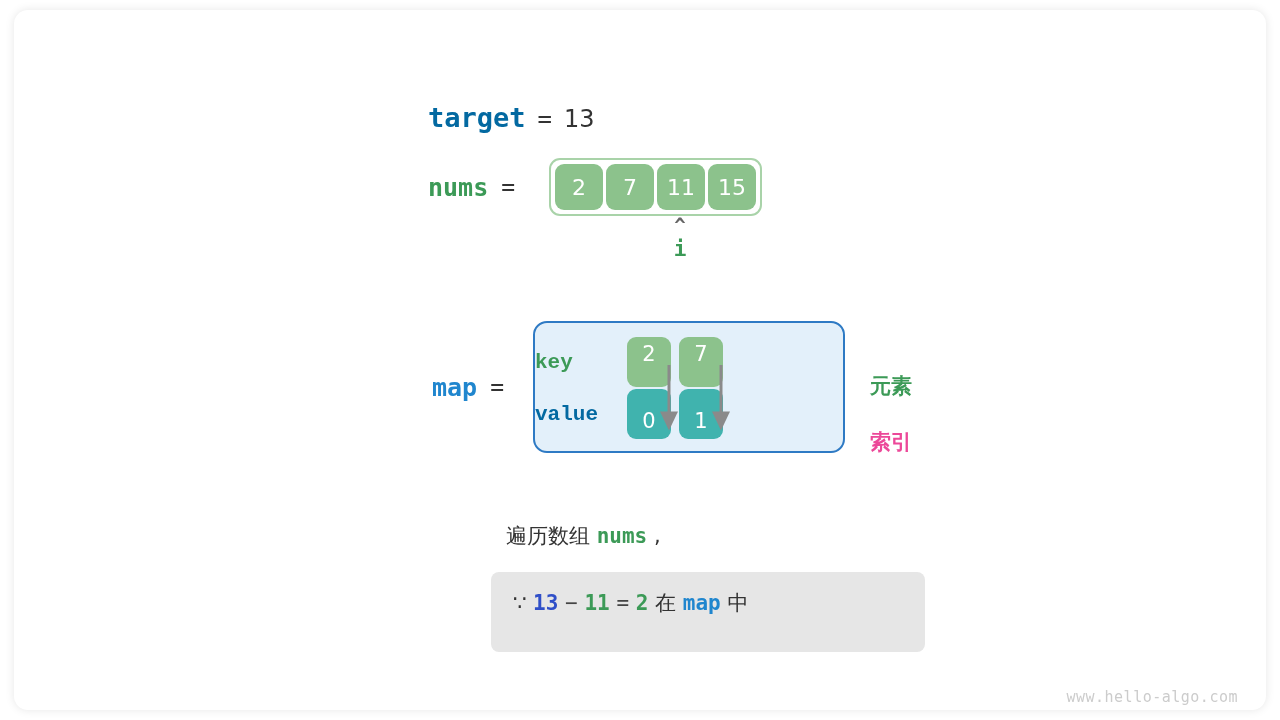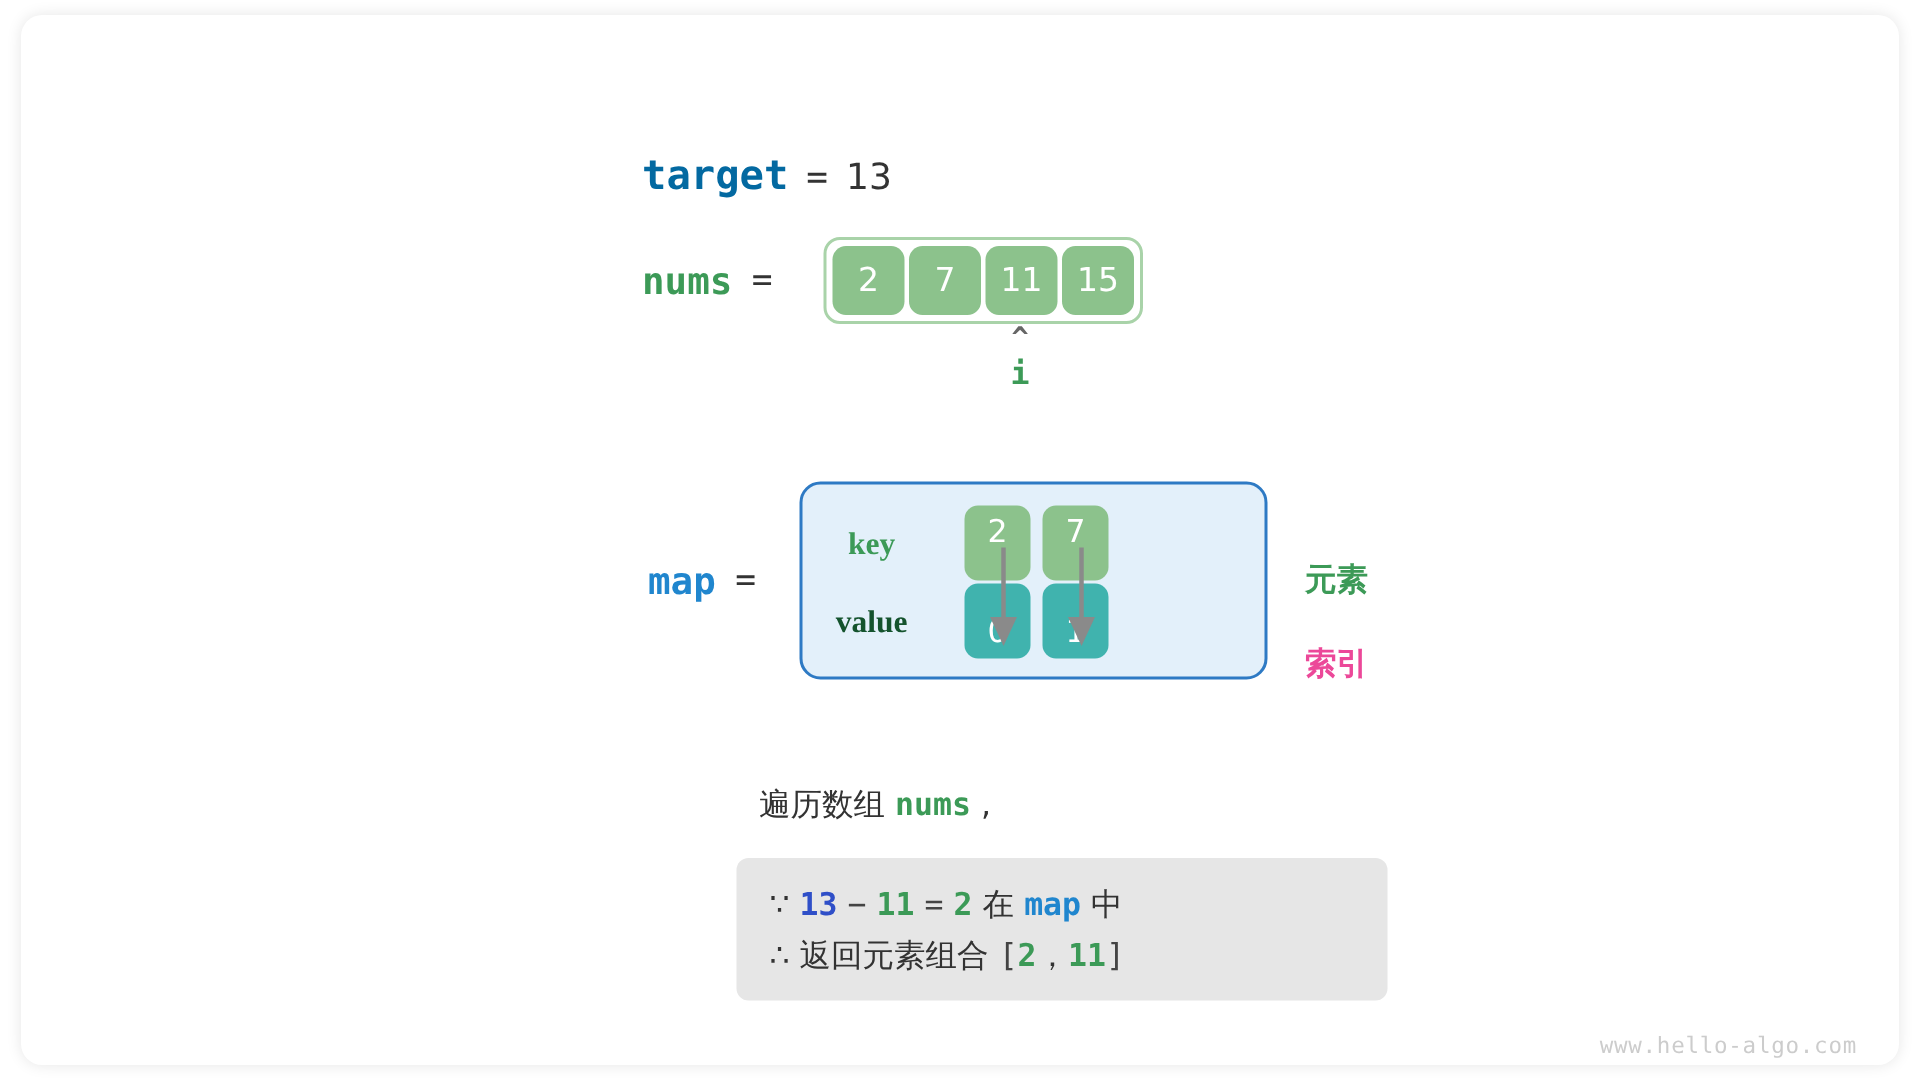--- a/index.html
+++ b/index.html
@@ -147,30 +147,30 @@
   }
   .map-rowline {
     position: absolute;
     left: 0;
     display: flex;
     align-items: center;
   }
   #map-key-row { top: 14px; }
   #map-val-row { top: 66px; }
   .map-rowlabel {
-    width: 108px;
-    text-align: center;
+    width: 92px;
+    text-align: left;
     padding-right: 16px;
     box-sizing: border-box;
-    font-family: Liberation Serif, serif;
+    font-family: Liberation Mono, monospace;
     font-weight: bold;
     font-size: 21px;
   }
   #map-key-row .map-rowlabel { color: #3c9a57; }
-  #map-val-row .map-rowlabel { color: #14532d; }
+  #map-val-row .map-rowlabel { color: #0369a1; }
   .map-cells { display: flex; gap: 8px; }
   .map-cell {
     width: 44px;
     height: 50px;
     border-radius: 9px;
     color: #ffffff;
     display: flex;
     align-items: center;
     justify-content: center;
     font-family: "DejaVu Sans", sans-serif;
@@ -219,21 +219,21 @@
   }
 
   
   #conclusion {
     position: absolute;
     left: 477px;
     top: 562px;
     width: 434px;
     background: #e6e6e6;
     border-radius: 8px;
-    padding: 14px 22px 13px 22px;
+    padding: 14px 22px 32px 22px;
     box-sizing: border-box;
   }
   #conclusion .cline {
     font-size: 21px;
     color: #333;
     white-space: pre;
     line-height: 34px;
   }
   #conclusion .sym {
     font-family: "DejaVu Sans", sans-serif;
@@ -333,18 +333,17 @@
 
   <div id="legend">
     <div id="legend-elem">元素</div>
     <div id="legend-index">索引</div>
   </div>
 
   <div id="caption"><span>遍历数组 </span><span class="codeword">nums</span><span> ,</span></div>
 
   <div id="conclusion">
     <div class="cline"><span class="sym">∵</span><span> </span><span class="num-blue">13</span><span> </span><span class="op">−</span><span> </span><span class="num-green">11</span><span> </span><span class="op">=</span><span> </span><span class="num-green">2</span><span> </span><span class="sym">在</span><span> </span><span class="kw-blue">map</span><span> </span><span class="sym">中</span></div>
-    <div class="cline"><span class="sym">∴</span><span> </span><span class="sym">返回元素组合</span><span> </span><span class="op">[</span><span class="num-green">2</span><span class="sym">，</span><span class="num-green">11</span><span class="op">]</span></div>
   </div>
 
   <div id="watermark">www.hello-algo.com</div>
 
 </div>
 
 </body></html>

